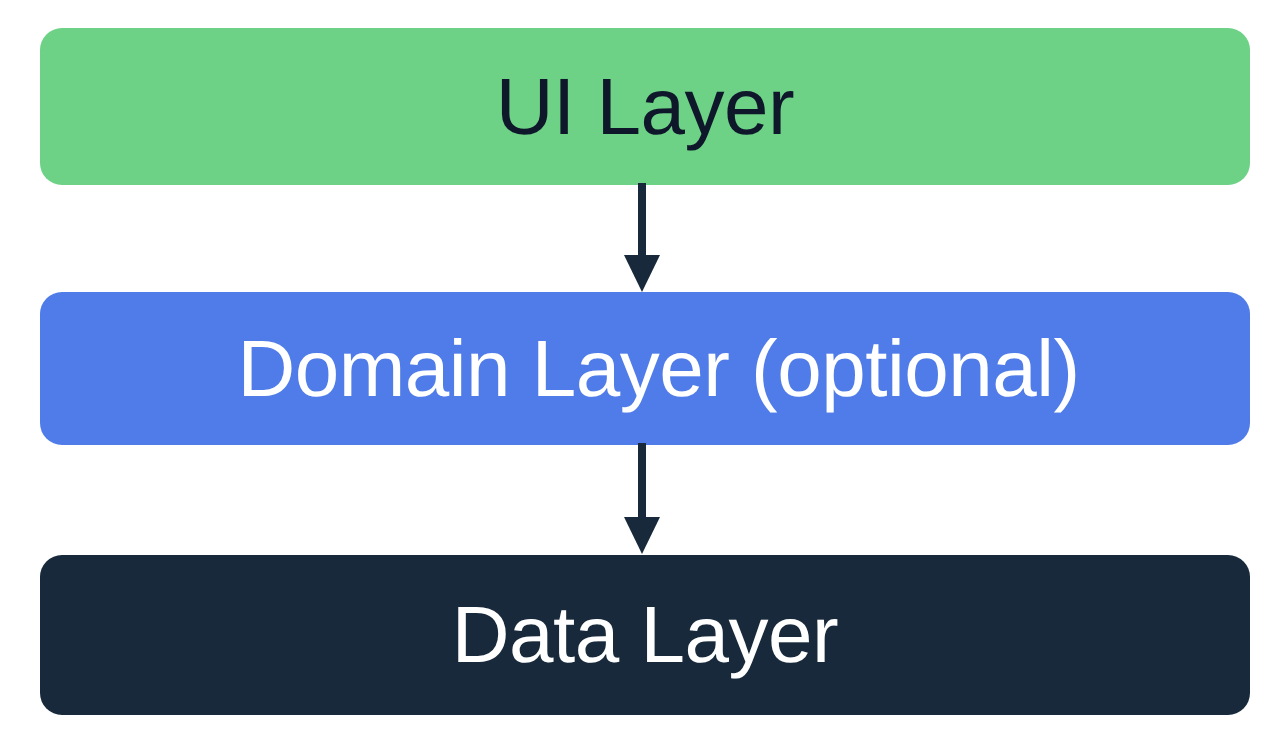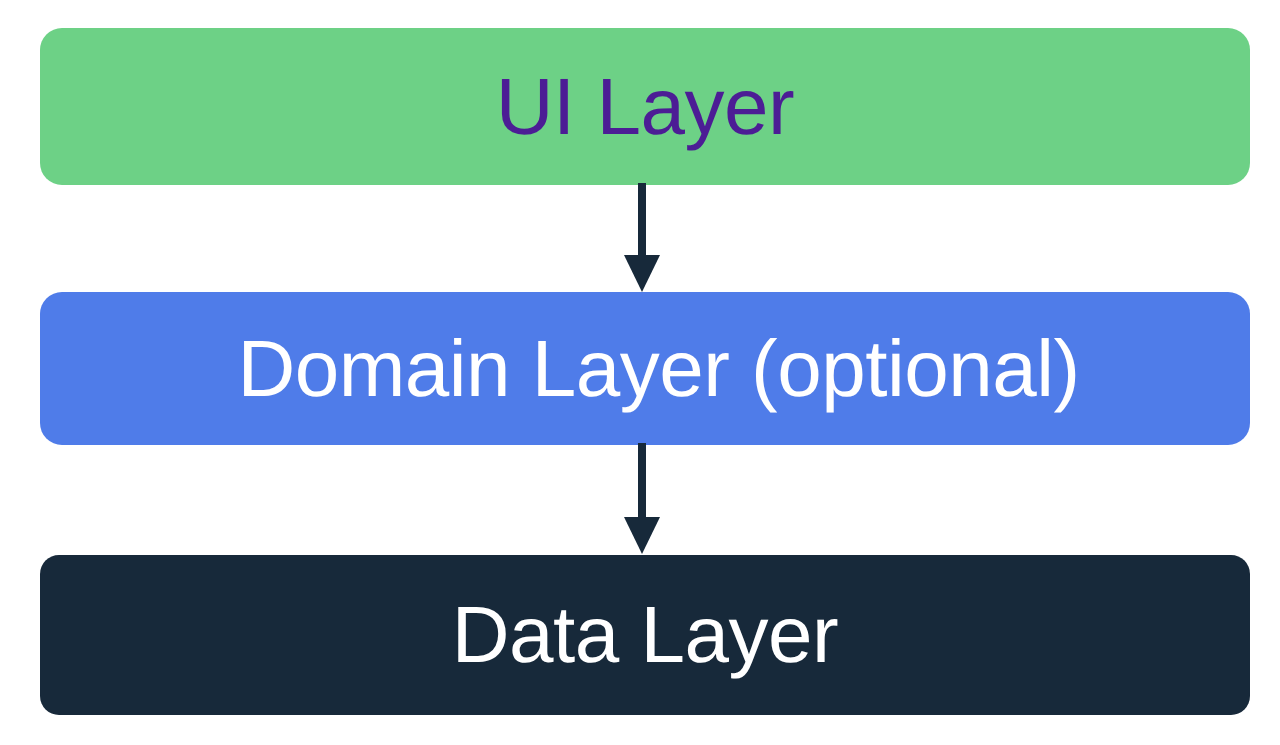--- a/index.html
+++ b/index.html
@@ -44,21 +44,20 @@
     top: 28px;
     height: 157px;
   }
   #box-domain {
     top: 292px;
     height: 153px;
   }
   #box-data {
     top: 555px;
     height: 160px;
-    border-radius: 19px;
   }
   
   .connector-arrow {
     position: absolute;
     left: 606px;
     width: 72px;
   }
   #arrow-ui-to-domain {
     top: 183px;
     height: 112px;
@@ -73,21 +72,21 @@
     height: 100%;
     overflow: visible;
   }
 </style>
 </head>
 <body>
 
 <div id="diagram-canvas" style="background: rgb(255, 255, 255);">
 
   <div class="layer-box" id="box-ui" style="background:#6dd186;">
-    <span class="layer-label" style="color: #4c1d95;">UI Layer</span>
+    <span class="layer-label" style="color: #0f172a;">UI Layer</span>
   </div>
 
   <div class="connector-arrow" id="arrow-ui-to-domain">
     <svg viewBox="0 0 72 112" preserveAspectRatio="none">
       <rect x="32" y="0" width="8" height="76" fill="#17293a"></rect>
       <polygon points="18,72 54,72 36,109" fill="#17293a"></polygon>
     </svg>
   </div>
 
   <div class="layer-box" id="box-domain" style="background:#4f7ce9;">

